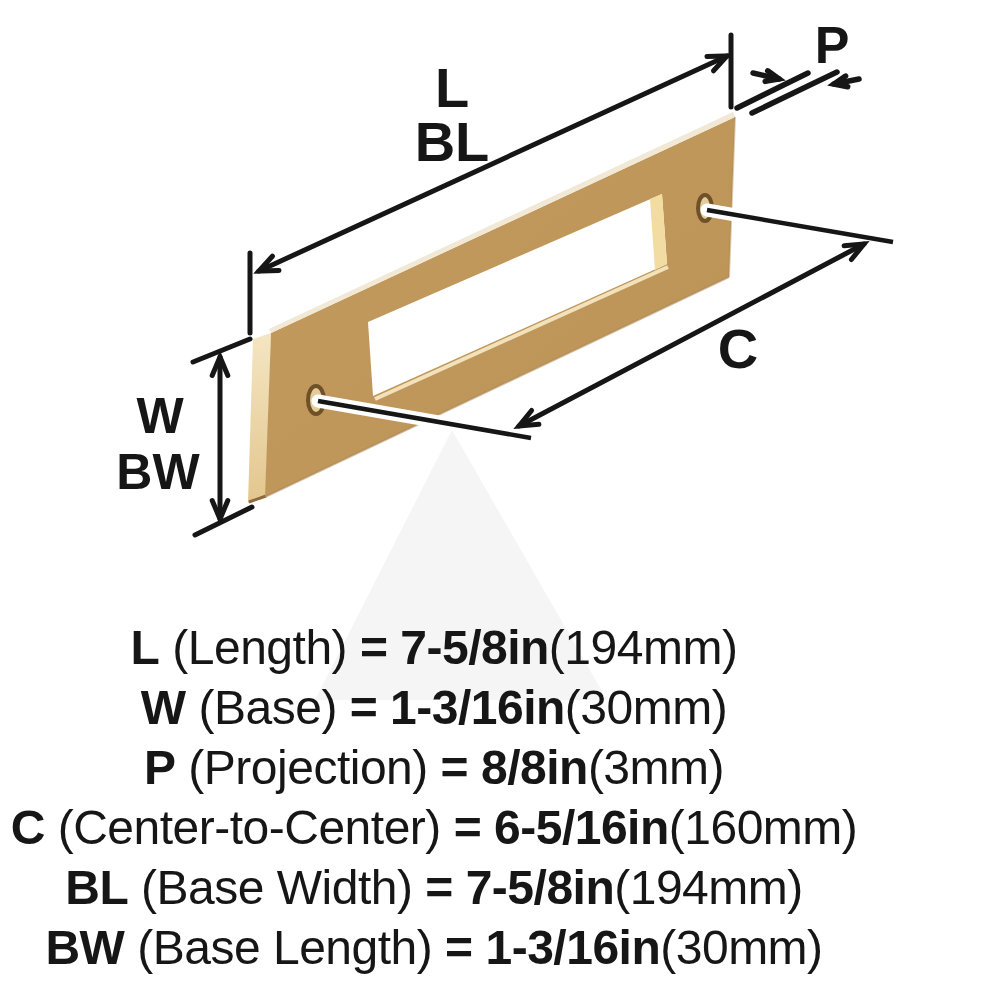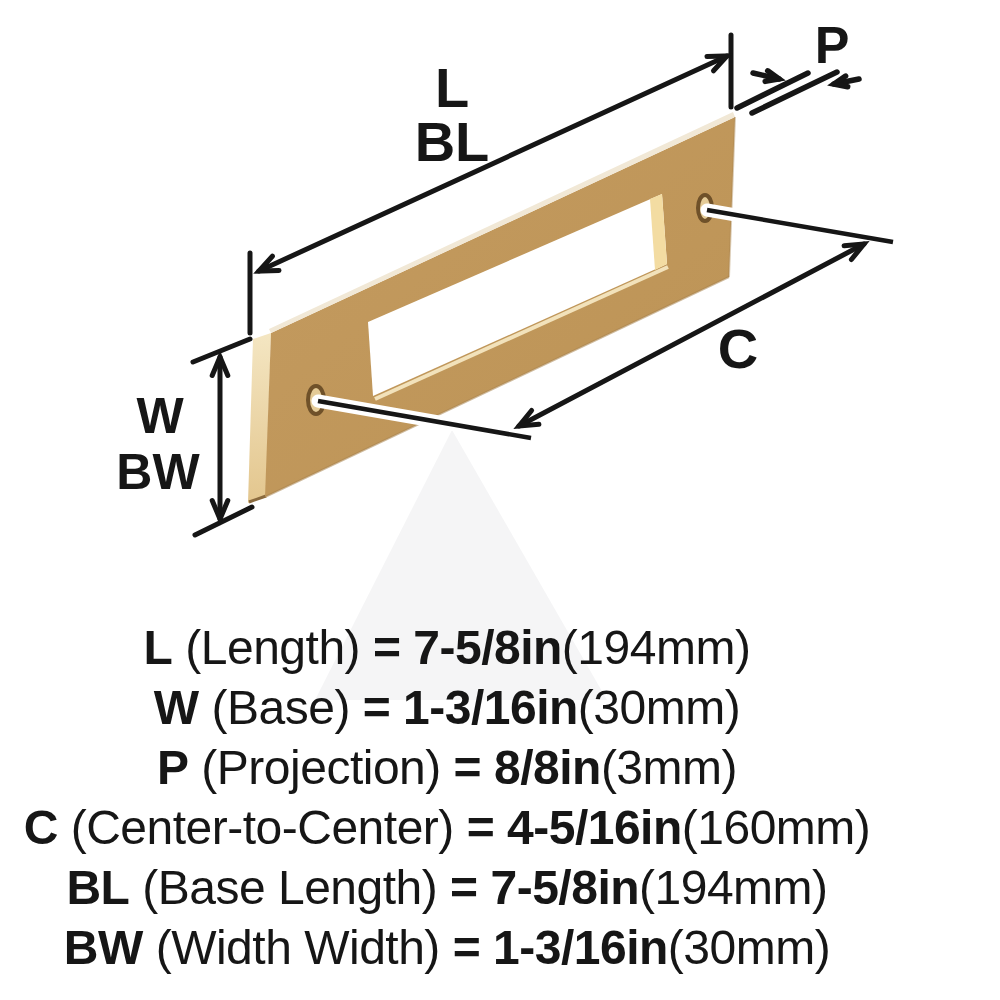--- a/index.html
+++ b/index.html
@@ -1,21 +1,21 @@
 <!DOCTYPE html>
 <html style="--background: #FFFFFF; --line: #161616; --plate-face: #C49B60; --plate-face-dark: #BC9355; --plate-edge: #EFDCAC; --plate-top: #F1E8D6; --plate-shade: #A8834E; --cutout-inner: #F3DCA2; --cutout-highlight: #F2E2BB; --hole-fill: #E4CB97; --hole-ring: #6F5129; --leader-casing: #FFFFFF; --watermark: #F5F5F6;"><head>
 <meta charset="utf-8">
 <style>
   html,body{margin:0;padding:0;background:#ffffff;}
   .page{position:relative;width:1000px;height:1000px;background:#ffffff;overflow:hidden;
         font-family:"Liberation Sans", sans-serif;}
   .diagram-svg{position:absolute;left:0;top:0;width:1000px;height:1000px;}
   .dim-label{font-family:"Liberation Sans", sans-serif;font-weight:700;fill:var(--line);}
   .legend{position:absolute;left:0;top:0;width:1000px;}
-  .legend-row{position:absolute;left:13px;width:868px;height:60px;line-height:60px;
+  .legend-row{position:absolute;left:0;width:868px;height:60px;line-height:60px;
               text-align:center;white-space:nowrap;font-size:48px;color:#161616;
               letter-spacing:-0.5px;}
   .lg-b{font-weight:700;}
   .lg-r{font-weight:400;}
 </style>
 </head>
 <body>
 
 <div class="page">
 
@@ -117,29 +117,29 @@
     <div class="legend-row" style="top:738px">
       <span class="lg-b">P</span>
       <span class="lg-r">(Projection)</span>
       <span class="lg-b">=</span>
       <span class="lg-b">8/8in</span><span class="lg-r">(3mm)</span>
     </div>
     <div class="legend-row" style="top:798px">
       <span class="lg-b">C</span>
       <span class="lg-r">(Center-to-Center)</span>
       <span class="lg-b">=</span>
-      <span class="lg-b">4-5/16in</span><span class="lg-r">(160mm)</span>
+      <span class="lg-b">6-5/16in</span><span class="lg-r">(160mm)</span>
     </div>
     <div class="legend-row" style="top:858px">
       <span class="lg-b">BL</span>
-      <span class="lg-r">(Base Length)</span>
+      <span class="lg-r">(Base Width)</span>
       <span class="lg-b">=</span>
       <span class="lg-b">7-5/8in</span><span class="lg-r">(194mm)</span>
     </div>
     <div class="legend-row" style="top:918px">
       <span class="lg-b">BW</span>
-      <span class="lg-r">(Width Width)</span>
+      <span class="lg-r">(Base Length)</span>
       <span class="lg-b">=</span>
       <span class="lg-b">1-3/16in</span><span class="lg-r">(30mm)</span>
     </div>
   </div>
 
 </div>
 
 </body></html>

